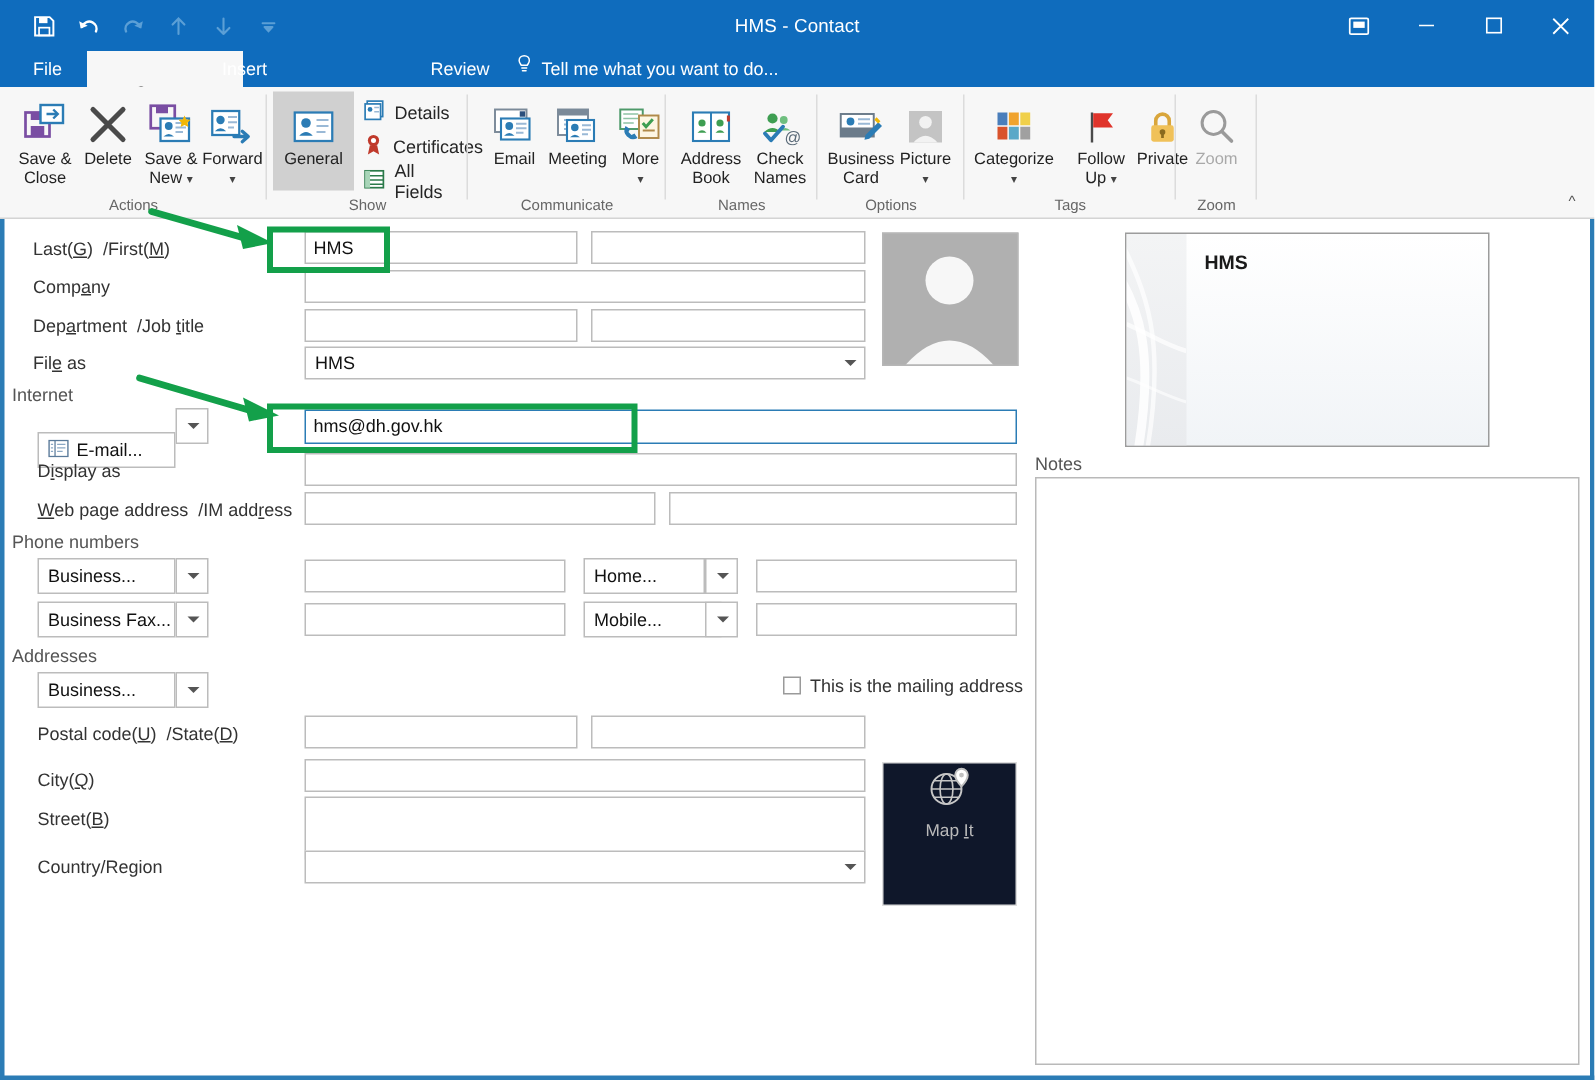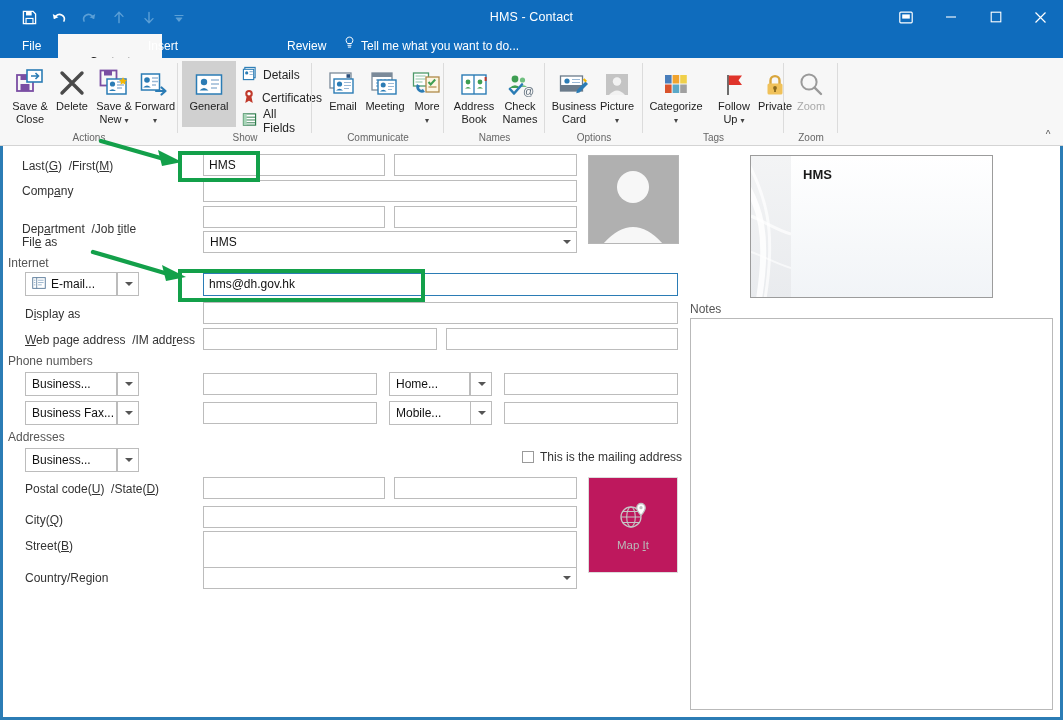--- a/index.html
+++ b/index.html
@@ -75,22 +75,22 @@
   .photo{position:absolute;box-sizing:border-box;border:1px solid #b6b6b6;background:#b0b0b0;overflow:hidden;}
   
   .bcard{position:absolute;box-sizing:border-box;border:1px solid #9c9c9c;overflow:hidden;
     background:linear-gradient(180deg,#ffffff 0%,#f1f4f7 100%);}
   .bcard .strip{position:absolute;left:0;top:0;bottom:0;width:40px;overflow:hidden;
     background:linear-gradient(180deg,#f3f4f5 0%,#e9ebee 100%);}
   .bcard .cname{position:absolute;left:52px;top:11px;font-size:13px;font-weight:bold;color:#1a1a1a;}
   
   .notesbox{position:absolute;box-sizing:border-box;border:1px solid #b9b9b9;background:#fff;}
   
-  .mapit{position:absolute;box-sizing:border-box;border:1px solid #dcdcdc;background:#be185d;
-    display:flex;flex-direction:column;align-items:center;justify-content:center;gap:4px;cursor:default;}
+  .mapit{position:absolute;box-sizing:border-box;border:1px solid #dcdcdc;background:#0f172a;
+    display:flex;flex-direction:column;align-items:center;justify-content:flex-start;gap:4px;cursor:default;margin-top:31px;}
   .mapit .mlbl{font-size:11.5px;color:#b9b9b9;}
   .chk{position:absolute;box-sizing:border-box;width:12px;height:12px;border:1px solid #9a9a9a;background:#fff;cursor:pointer;}
   .chklbl{position:absolute;font-size:12px;color:#333;}
 
   
   .ghl{position:absolute;box-sizing:border-box;border:4px solid #13a04a;pointer-events:none;}
   .garrow{position:absolute;pointer-events:none;}
 </style>
 </head>
 <body>
@@ -445,36 +445,36 @@
       <span>Last(</span><u>G</u><span>)</span>&nbsp;&nbsp;<span>/First(</span><u>M</u><span>)</span>
     </div>
     <div class="inp" style="left:203px;top:8px;width:182px;">HMS</div>
     <div class="inp" style="left:394px;top:8px;width:183px;"></div>
 
     <div class="flabel" style="left:22px;top:38px;">
       <span>Comp</span><u>a</u><span>ny</span>
     </div>
     <div class="inp" style="left:203px;top:34px;width:374px;"></div>
 
-    <div class="flabel" style="left:22px;top:76px;">
+    <div class="flabel" style="left:22px;top:64px;">
       <span>Dep</span><u>a</u><span>rtment</span>&nbsp;&nbsp;<span>/Job </span><u>t</u><span>itle</span>
     </div>
     <div class="inp" style="left:203px;top:60px;width:182px;"></div>
     <div class="inp" style="left:394px;top:60px;width:183px;"></div>
 
     <div class="flabel" style="left:22px;top:89px;">
       <span>Fil</span><u>e</u><span> as</span>
     </div>
     <div class="combo" style="left:203px;top:85px;width:374px;">
       <span class="txt">HMS</span>
       <span class="arr"></span>
     </div>
 
     <div class="sect" style="left:8px;top:110px;">Internet</div>
-    <div class="labelbtn" style="left:25px;top:126px;width:92px;">
+    <div class="labelbtn" style="left:25px;top:142px;width:92px;">
       <span>
         <svg width="14" height="12" viewBox="0 0 15 13">
             <rect x="0.7" y="0.7" width="13.6" height="11.6" fill="#fff" stroke="#5a7a9a" stroke-width="1"></rect>
             <path d="M5 0.7 V12.3" stroke="#5a7a9a" stroke-width=".9"></path>
             <path d="M2 3.5h1.6 M2 6h1.6 M2 8.5h1.6 M6.5 3.5h6 M6.5 6h6 M6.5 8.5h4" stroke="#8aa8c4" stroke-width=".9"></path>
           </svg>
       </span>
       <span>E-mail...</span>
     </div>
     <div class="dropbtn" style="left:117px;top:126px;">

